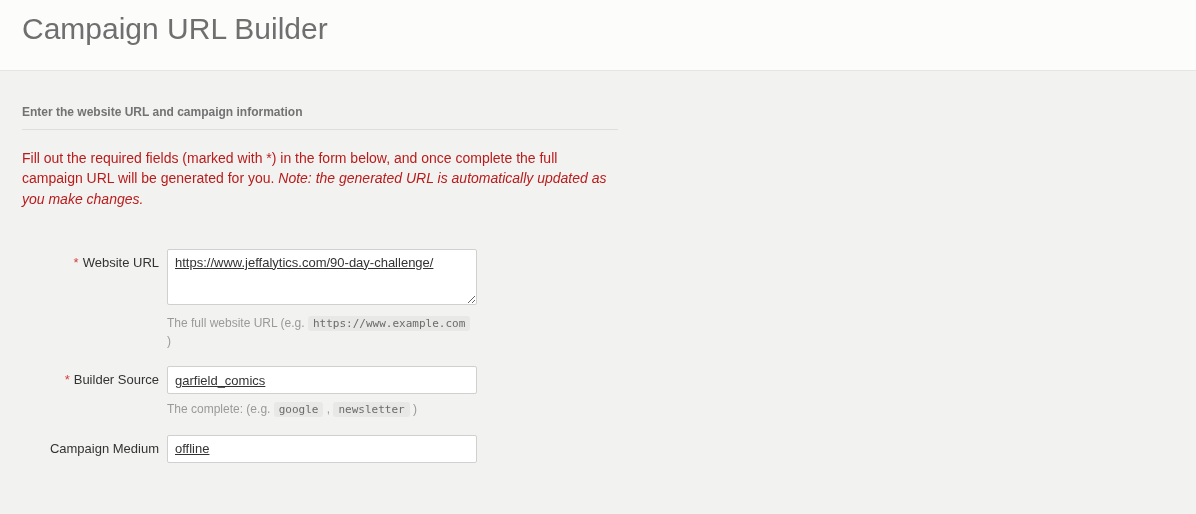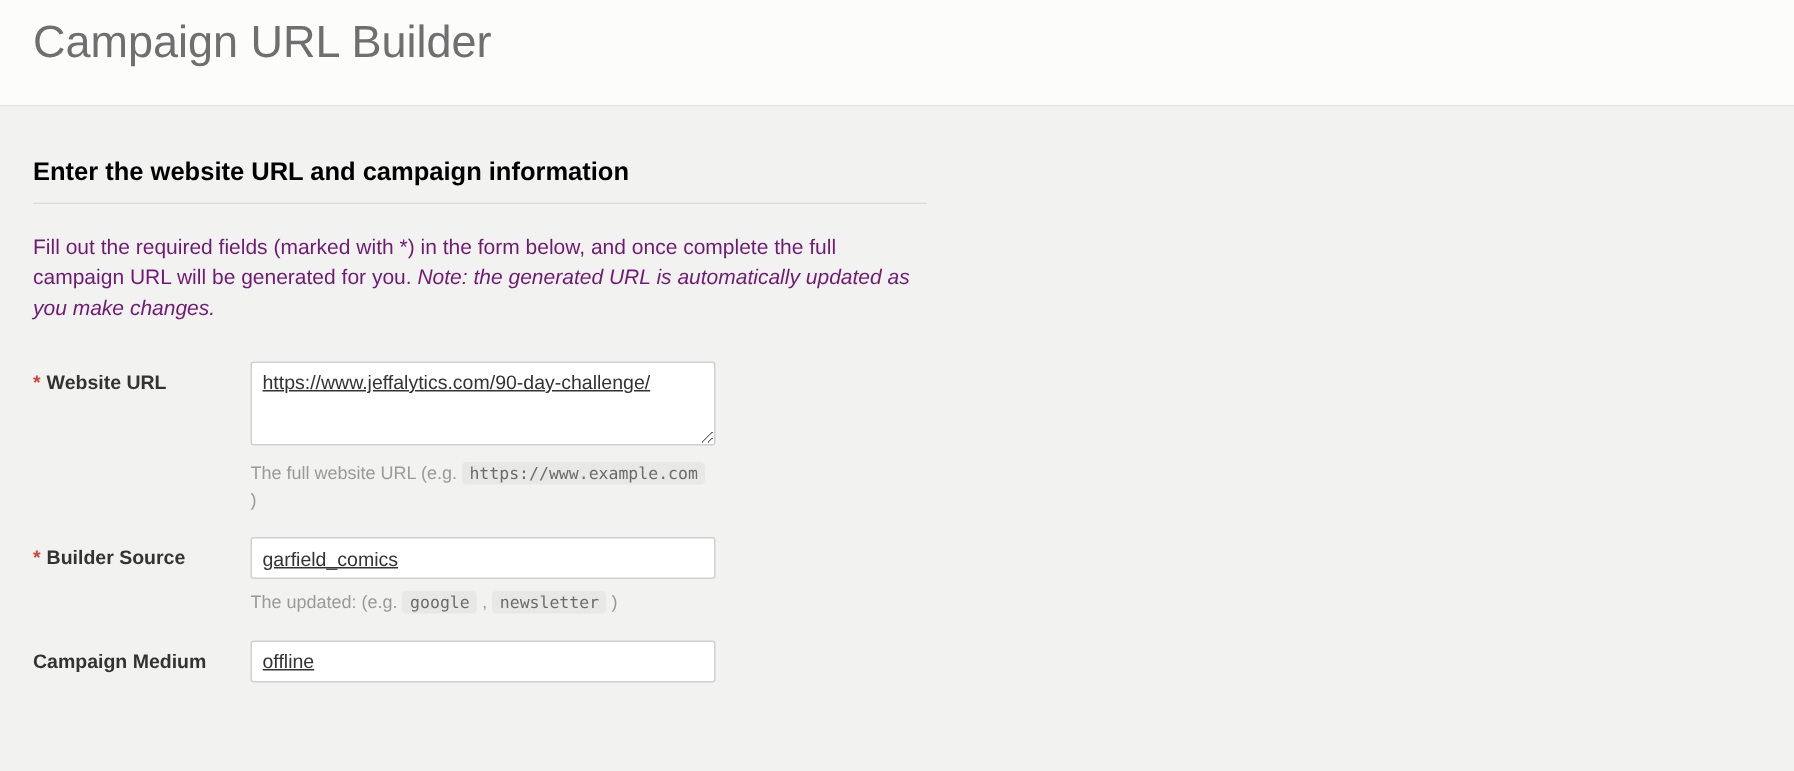--- a/index.html
+++ b/index.html
@@ -29,48 +29,48 @@
   .intro {
     color: #4d4d4d;
     margin-bottom: 28px;
     line-height: 1.4;
   }
   .intro a {
     color: #e06030;
     text-decoration: none;
   }
   .section-title {
-    font-size: 17px;
+    font-size: 12px;
     font-weight: 600;
-    color: #000000;
+    color: #737373;
     padding-bottom: 10px;
     border-bottom: 1px solid #dedede;
     margin-bottom: 18px;
   }
   .instructions {
-    color: #701a75;
-    margin-bottom: 26px;
+    color: #b91c1c;
+    margin-bottom: 40px;
     line-height: 1.45;
   }
   .instructions .note {
     font-style: italic;
   }
   .form-row {
     display: flex;
     align-items: flex-start;
     margin-bottom: 16px;
   }
   .label-col {
     width: 145px;
     flex-shrink: 0;
-    text-align: left;
-    padding-right: 25px;
+    text-align: right;
+    padding-right: 8px;
     padding-top: 6px;
     color: #333;
-    font-weight: 700;
+    font-weight: 400;
     font-size: 13px;
   }
   .label-col .req {
     color: #d43f3a;
     margin-right: 4px;
   }
   .field-col {
     flex: 1;
     max-width: 310px;
   }
@@ -135,21 +135,21 @@
     </div>
   </div>
 
   <div class="form-row">
     <div class="label-col">
       <span class="req">*</span><span>Builder Source</span>
     </div>
     <div class="field-col">
       <input type="text" class="inp" value="garfield_comics" style="">
       <div class="hint">
-        <span>The updated: (e.g. </span><code>google</code><span> , </span><code>newsletter</code><span> )</span>
+        <span>The complete: (e.g. </span><code>google</code><span> , </span><code>newsletter</code><span> )</span>
       </div>
     </div>
   </div>
 
   <div class="form-row">
     <div class="label-col">
       <span>Campaign Medium</span>
     </div>
     <div class="field-col">
       <input type="text" class="inp" value="offline" style="">

